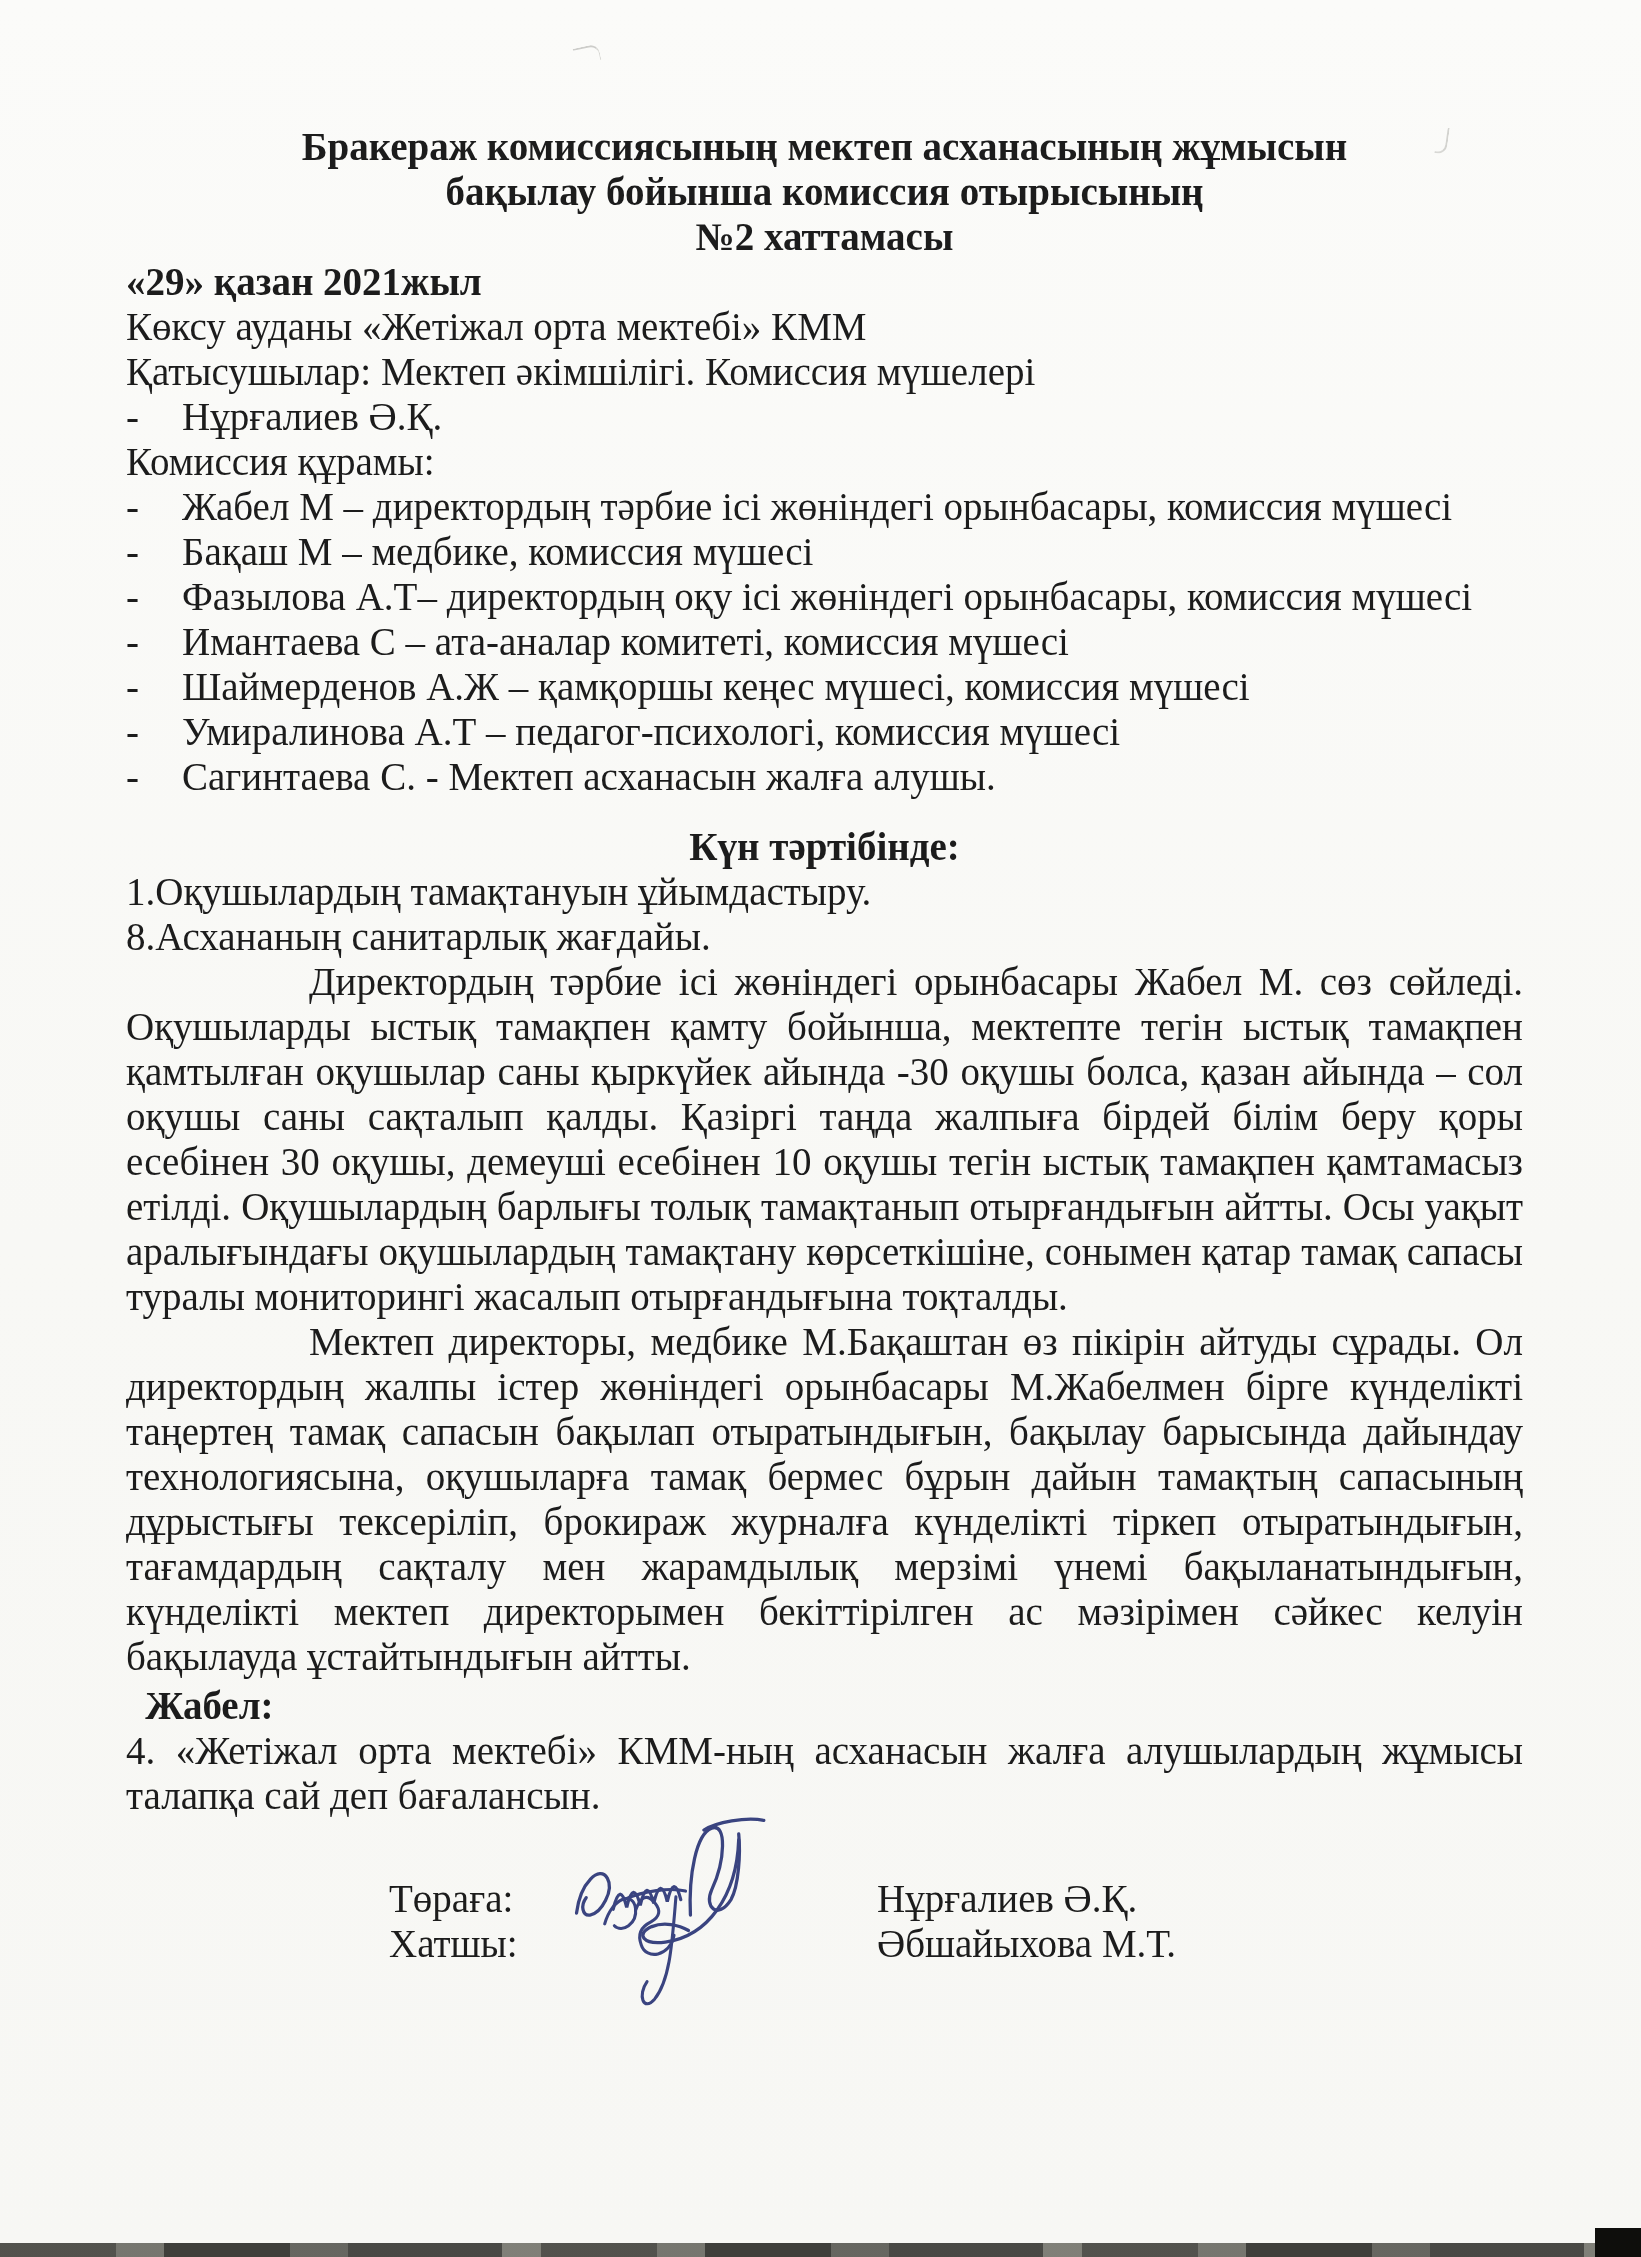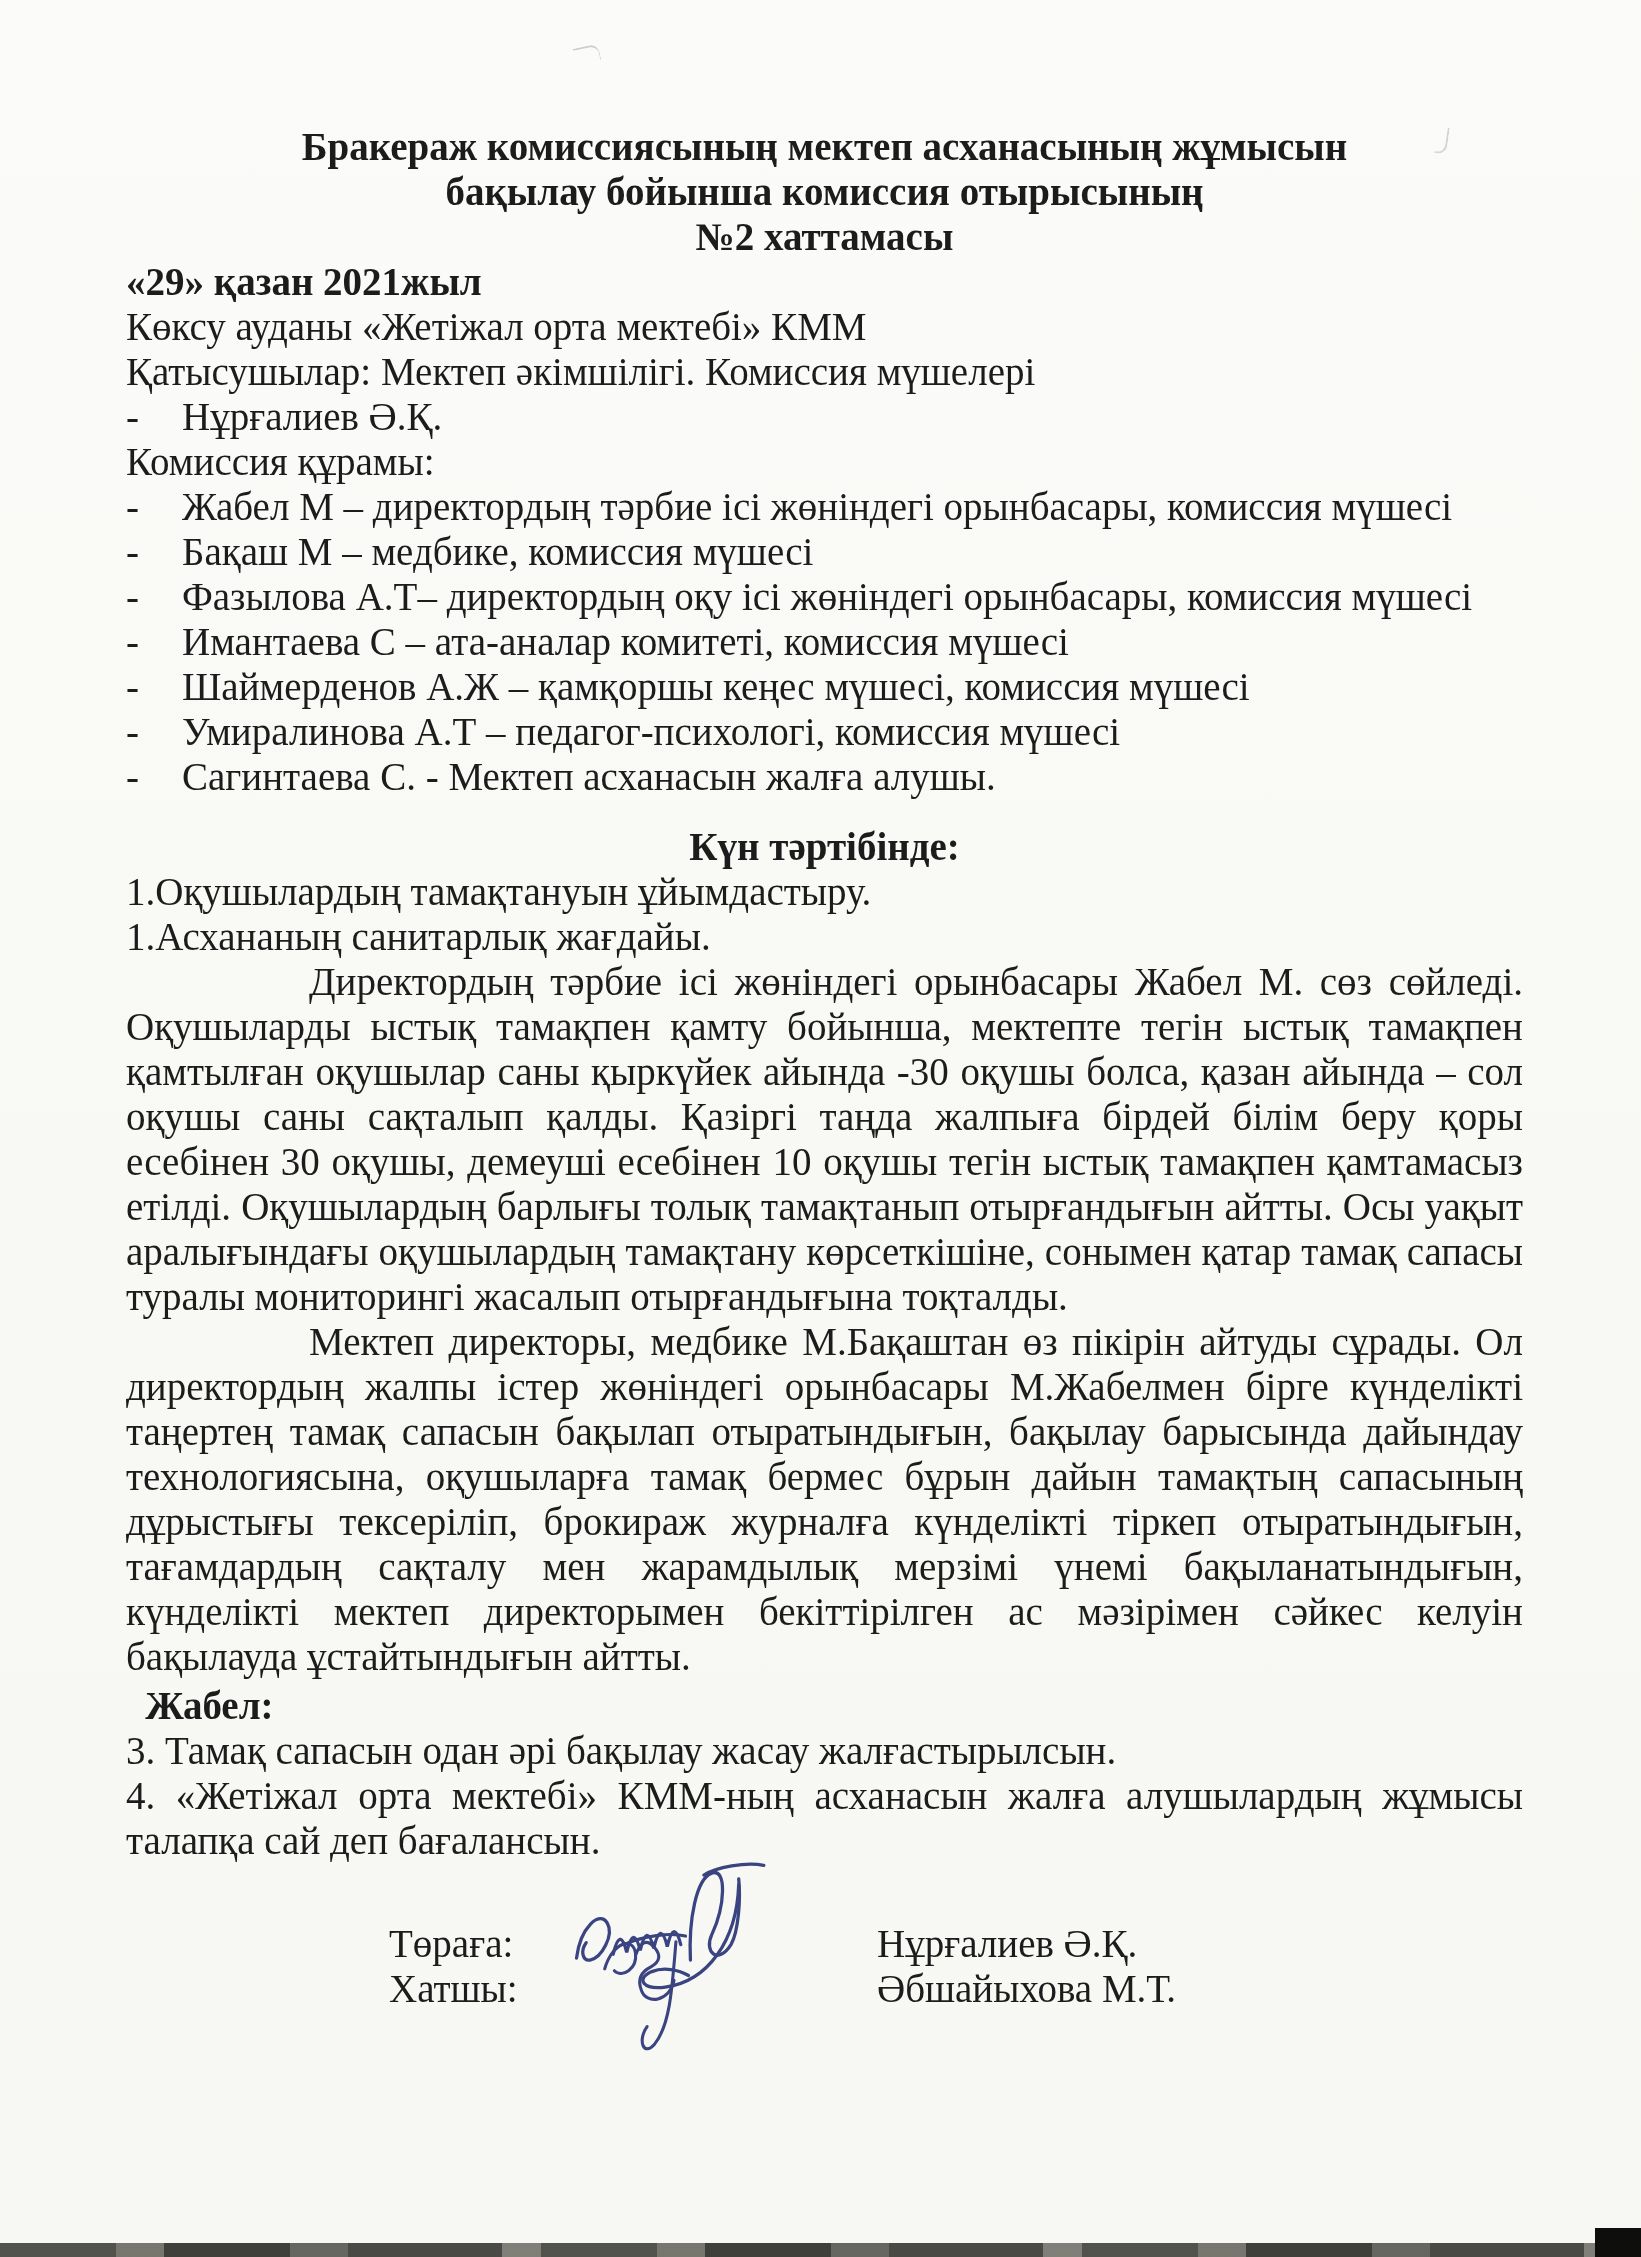--- a/index.html
+++ b/index.html
@@ -113,28 +113,27 @@
         <span>Умиралинова А.Т – педагог-психологі, комиссия мүшесі</span>
       </li>
       <li class="hyph-item">
         <span class="dash">-</span>
         <span>Сагинтаева С. -  Мектеп асханасын жалға алушы.</span>
       </li>
     </ul>
 
     <div class="centered bold section-gap">Күн тәртібінде:</div>
     <div class="doc-line">1.Оқушылардың тамақтануын ұйымдастыру.</div>
-    <div class="doc-line">1.Асхананың санитарлық жағдайы.</div>
+    <div class="doc-line">8.Асхананың санитарлық жағдайы.</div>
 
 
     <p class="para">Директордың тәрбие ісі жөніндегі орынбасары Жабел М. сөз сөйледі. Оқушыларды ыстық тамақпен қамту бойынша, мектепте тегін ыстық тамақпен қамтылған оқушылар саны қыркүйек айында -30 оқушы болса, қазан айында – сол оқушы саны сақталып қалды. Қазіргі таңда жалпыға бірдей білім беру қоры есебінен 30 оқушы, демеуші есебінен 10 оқушы тегін ыстық тамақпен қамтамасыз етілді. Оқушылардың барлығы толық тамақтанып отырғандығын айтты. Осы уақыт аралығындағы оқушылардың тамақтану көрсеткішіне, сонымен қатар тамақ сапасы туралы мониторингі жасалып отырғандығына тоқталды.</p>
     <p class="para">Мектеп директоры, медбике М.Бақаштан өз пікірін айтуды сұрады. Ол директордың жалпы істер жөніндегі орынбасары  М.Жабелмен  бірге күнделікті таңертең тамақ сапасын бақылап отыратындығын, бақылау барысында дайындау технологиясына, оқушыларға тамақ бермес бұрын дайын тамақтың сапасының дұрыстығы тексеріліп, брокираж журналға күнделікті тіркеп отыратындығын, тағамдардың сақталу мен жарамдылық мерзімі үнемі бақыланатындығын, күнделікті мектеп директорымен бекіттірілген ас мәзірімен сәйкес келуін бақылауда ұстайтындығын айтты.</p>
 
     <div class="decision-head small-gap">Жабел:</div>
-    <div class="decision-item">3. Тамақ сапасын одан әрі бақылау жасау жалғастырылсын.</div>
     <div class="decision-item">4. «Жетіжал орта мектебі» КММ-ның асханасын жалға алушылардың жұмысы талапқа сай деп бағалансын.</div>
 
     <div class="sig-block">
       <div class="sig-row">
         <span class="sig-label">Төраға:</span>
         <span class="sig-space"></span>
         <span>Нұрғалиев Ә.Қ.</span>
       </div>
       <div class="sig-row">
         <span class="sig-label">Хатшы:</span>

